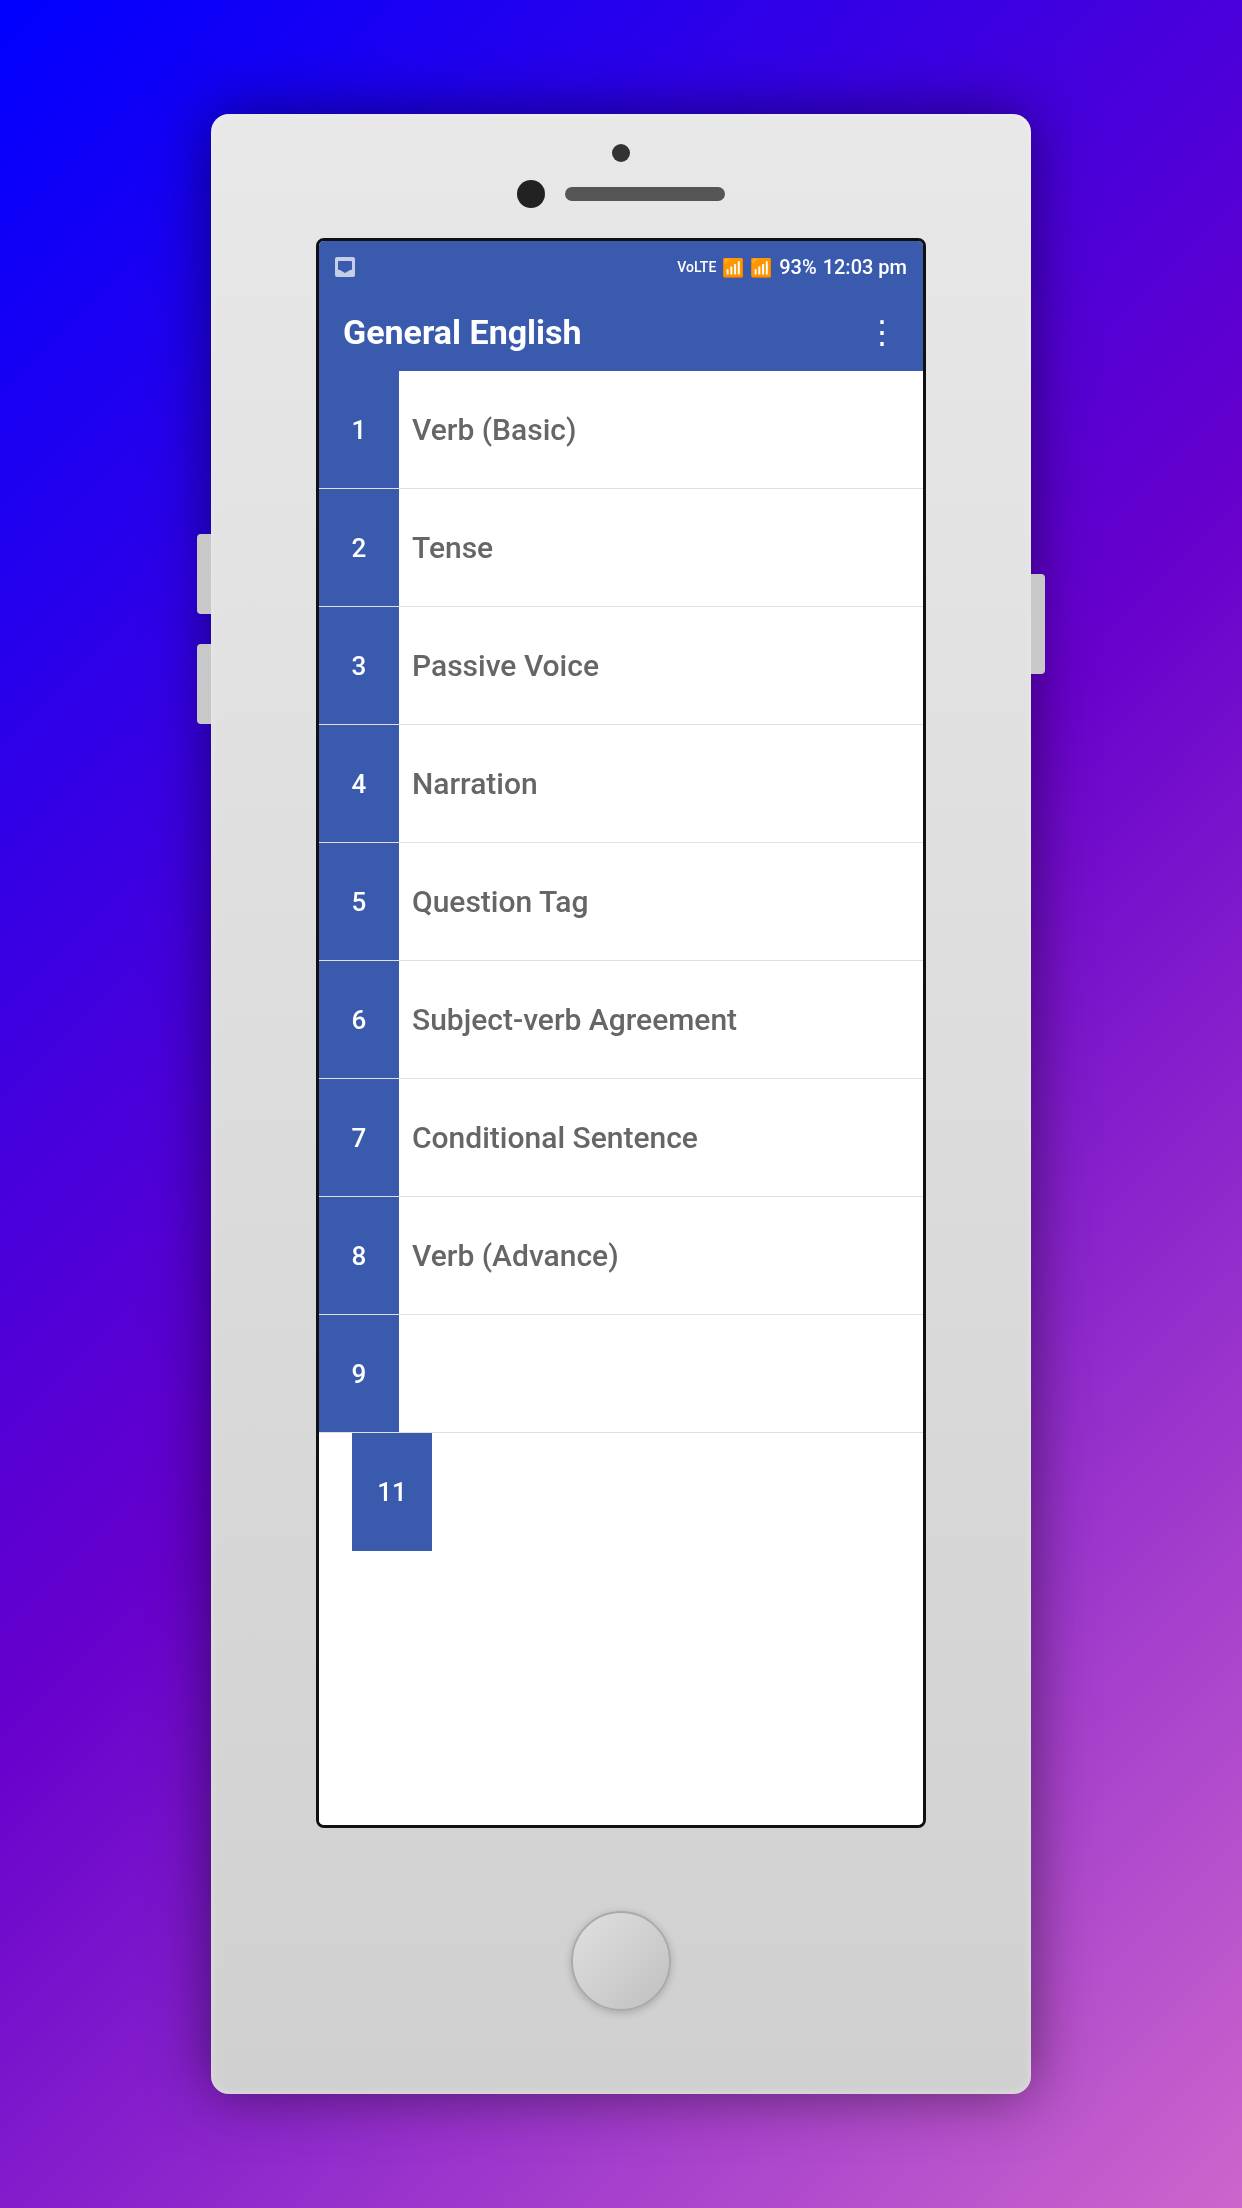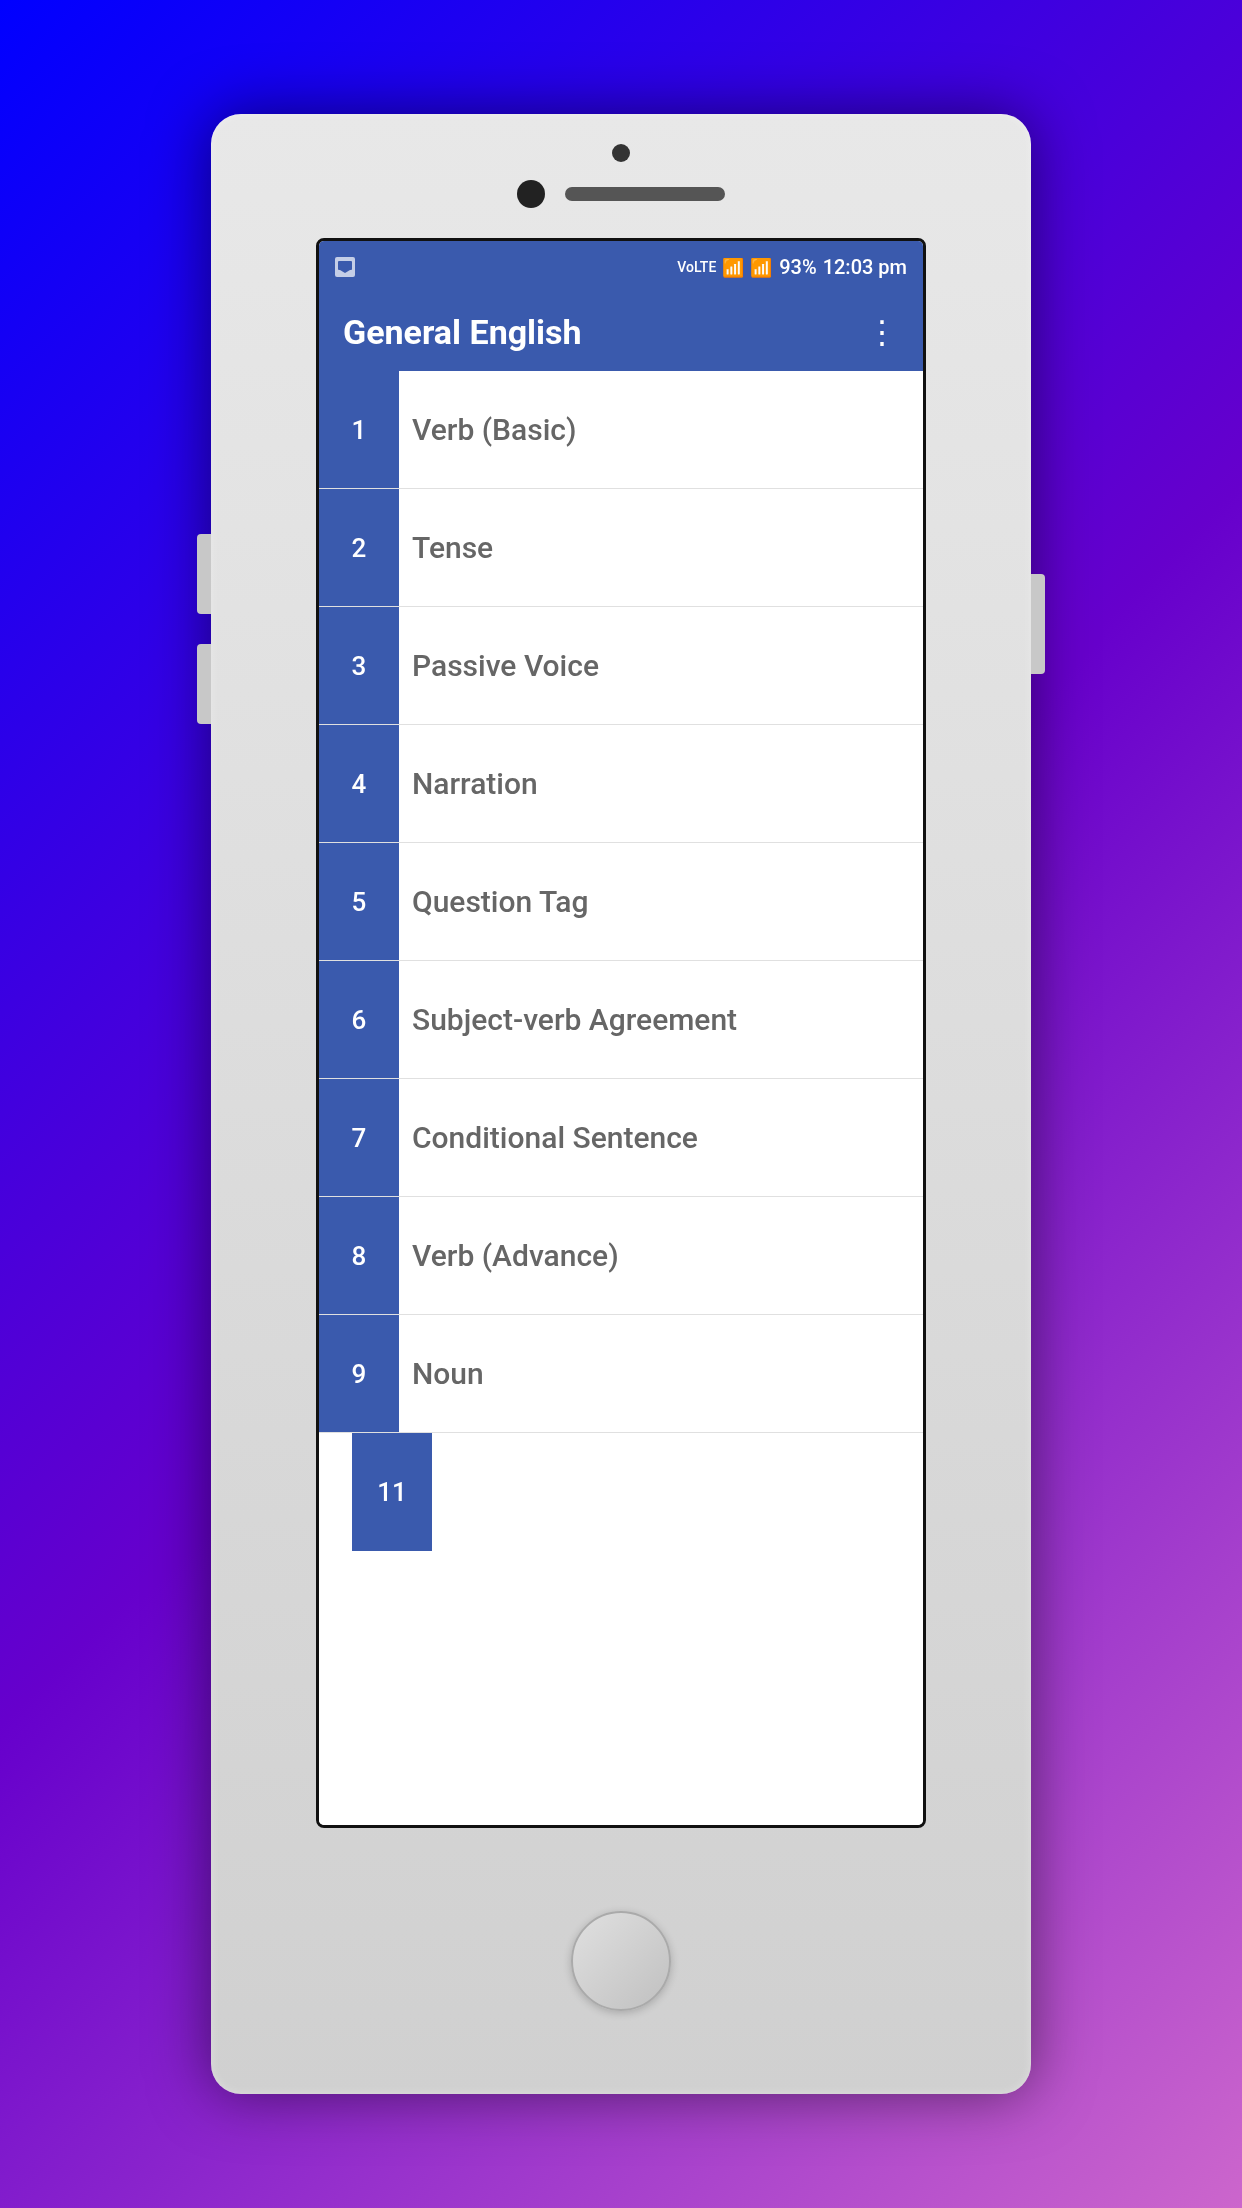--- a/index.html
+++ b/index.html
@@ -11,21 +11,21 @@
       display: flex;
       align-items: center;
       justify-content: center;
       font-family: 'Roboto', Arial, sans-serif;
     }
 
     .phone-outer {
       width: 820px;
       height: 1980px;
       background: linear-gradient(180deg, #e8e8e8 0%, #d0d0d0 100%);
-      border-radius: 30px;
+      border-radius: 18px;
       display: flex;
       flex-direction: column;
       align-items: center;
       justify-content: flex-start;
       position: relative;
       box-shadow: 0 0 60px rgba(0,0,0,0.5), inset 0 0 10px rgba(255,255,255,0.3);
     }
 
     .phone-top-bar {
       width: 100%;
@@ -341,23 +341,20 @@
             <span class="item-number">8</span>
           </div>
           <div class="item-label-col">
             <span class="item-label">Verb (Advance)</span>
           </div>
         </div>
         <div class="list-item">
           <div class="item-number-col">
             <span class="item-number">9</span>
           </div>
-          <div class="item-label-col">
-            <span class="item-label">Noun</span>
-          </div>
         </div>
         <div class="list-item">
           <div class="item-number-col">
             <span class="item-number">11</span>
           </div>
         </div>
       </div>
 
   </div>
 

